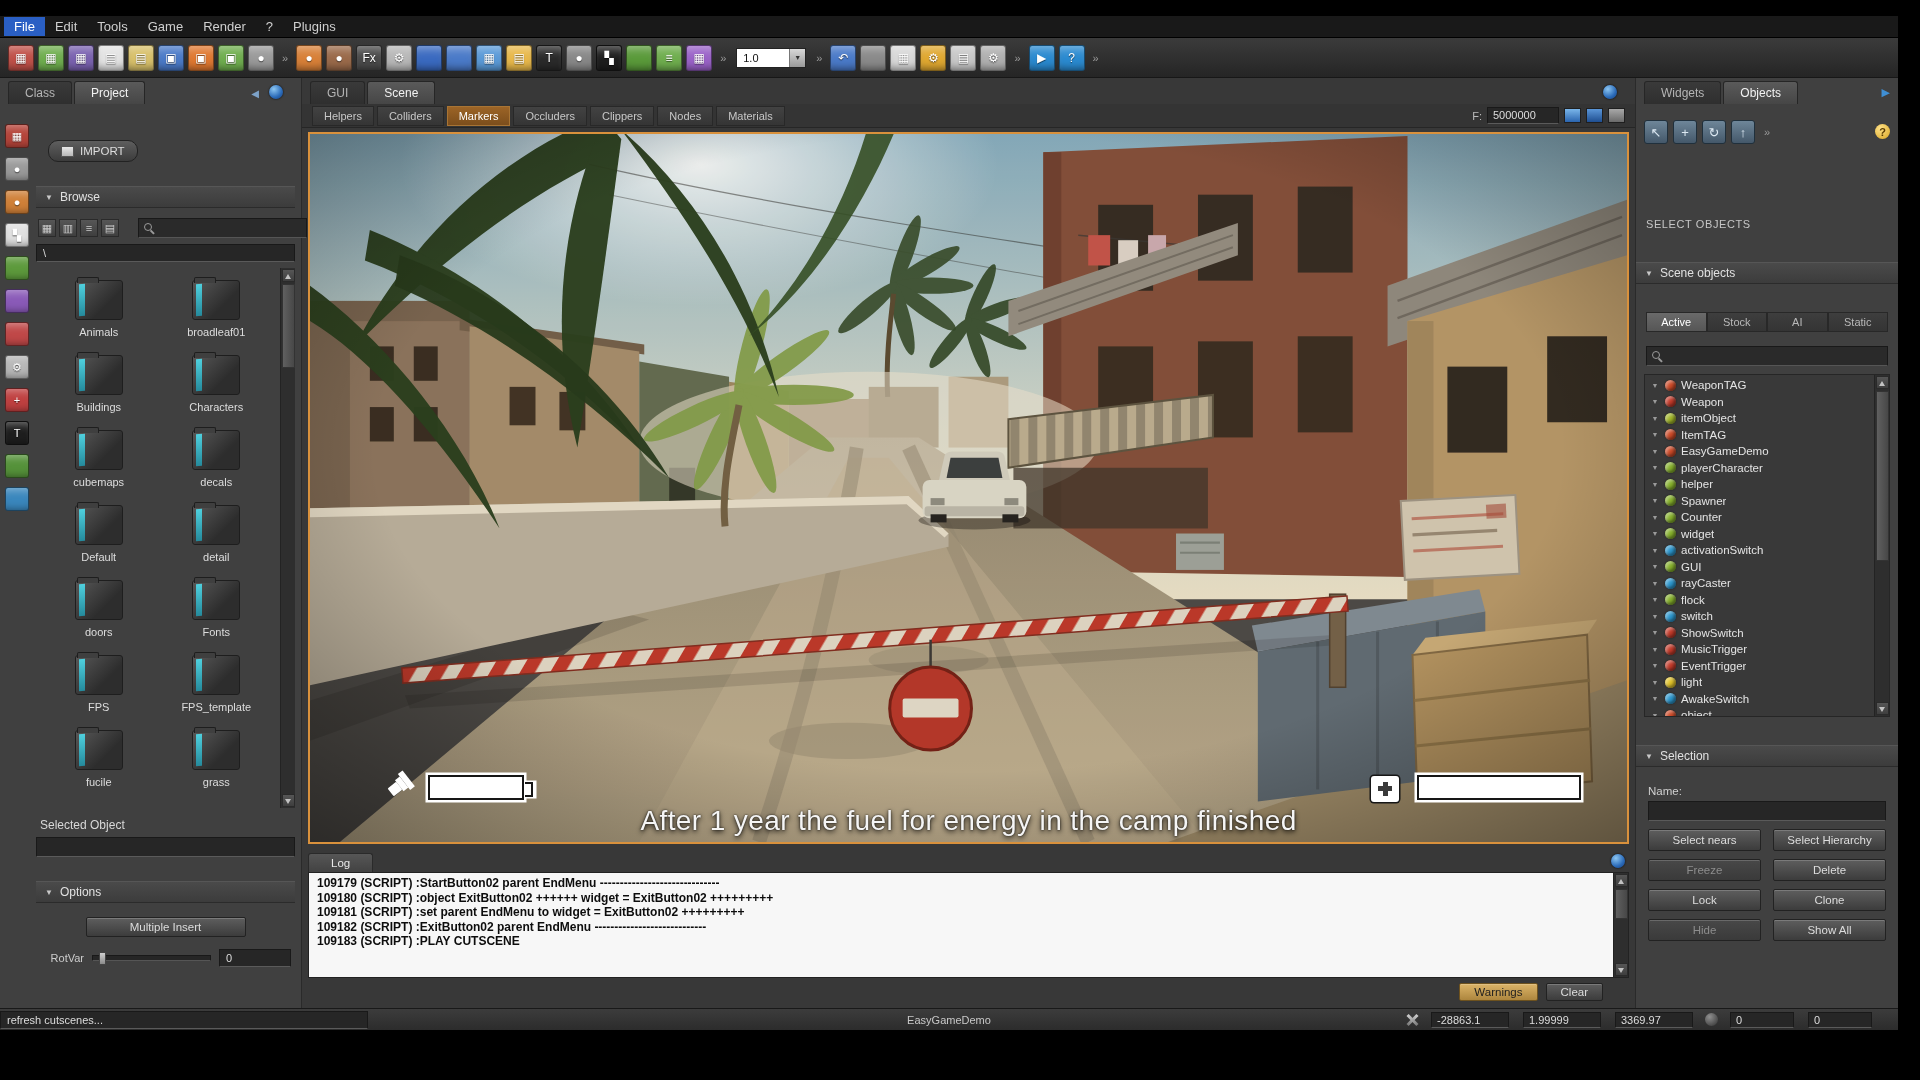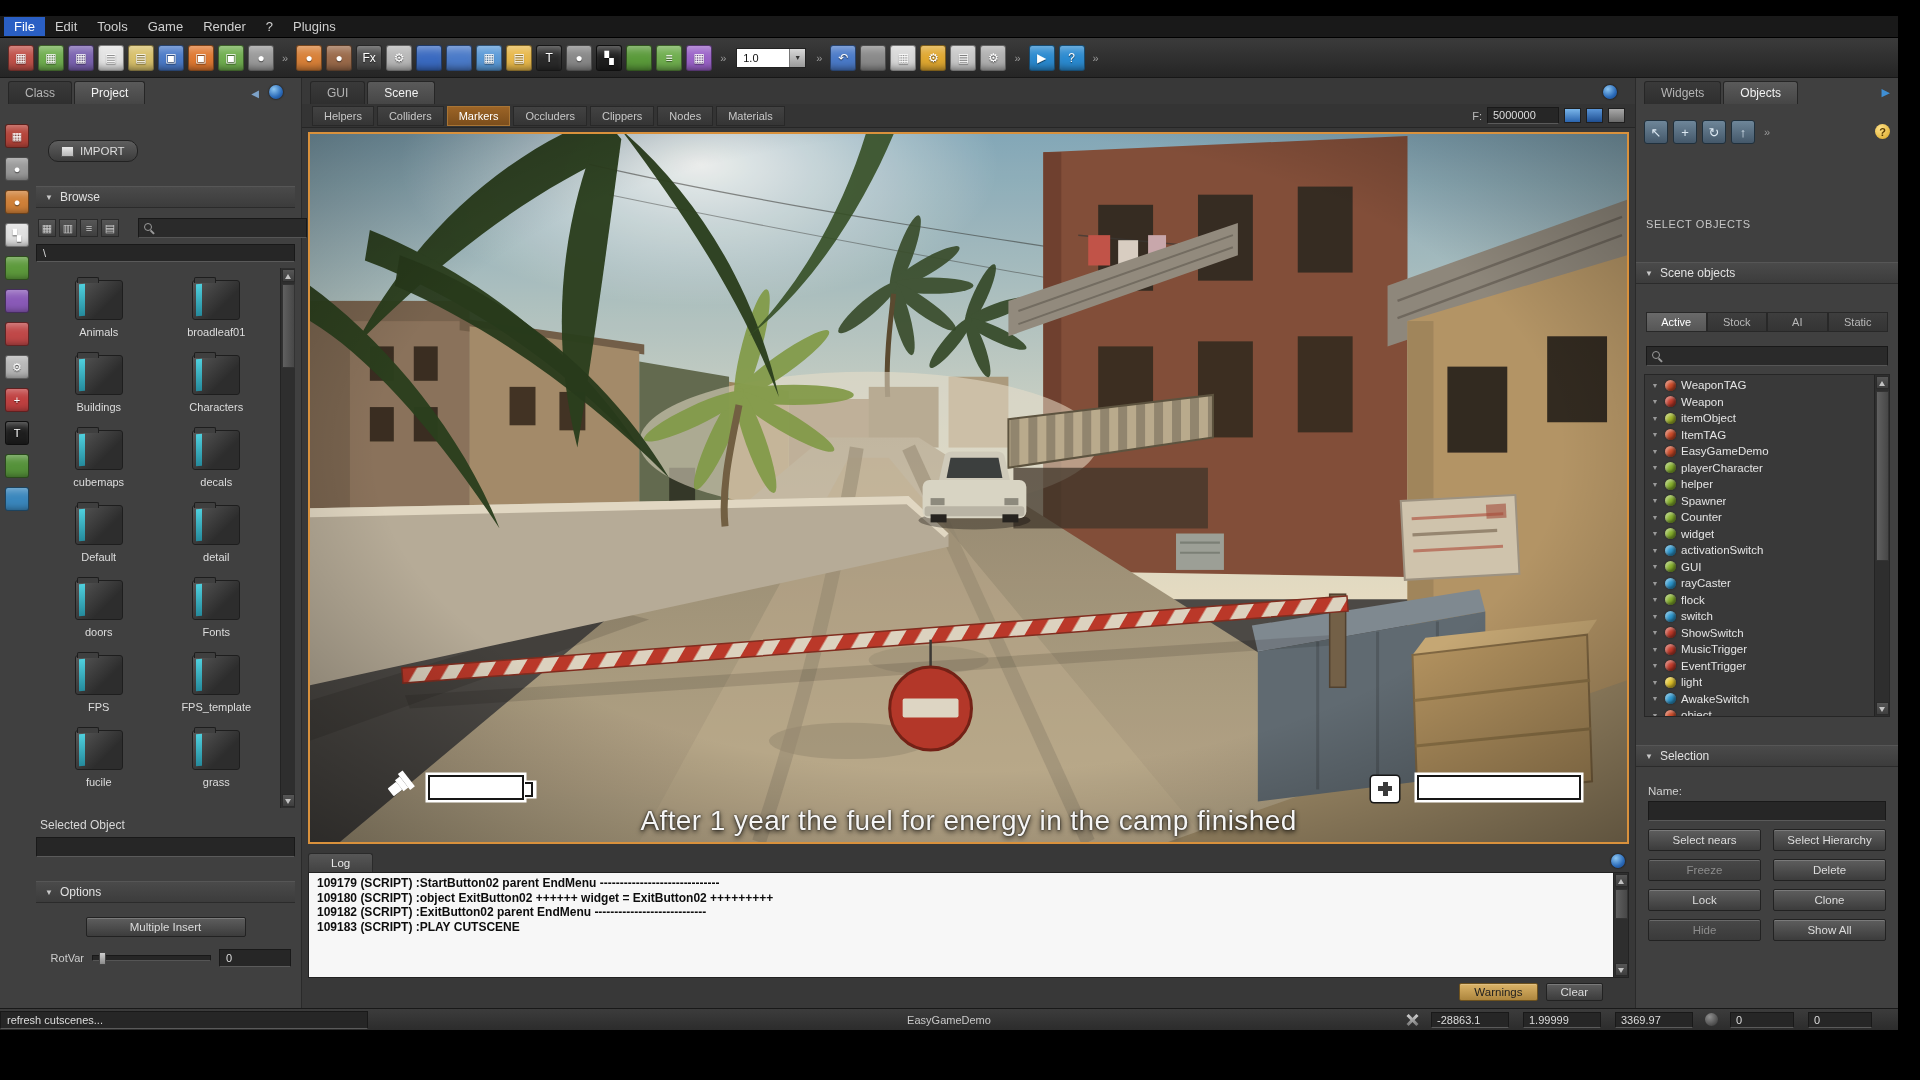--- a/index.html
+++ b/index.html
@@ -729,20 +729,21 @@
       <div class="logsec">
         <div class="loghdr">
           <span class="logtab">Log</span>
           <span class="globe"></span>
         </div>
         <div class="logbody">
           <div class="loglines">
 
           <div class="logline">109179 (SCRIPT) :StartButton02 parent EndMenu ------------------------------</div>
               <div class="logline">109180 (SCRIPT) :object ExitButton02 ++++++ widget = ExitButton02 +++++++++</div>
+              <div class="logline">109181 (SCRIPT) :set parent EndMenu to widget = ExitButton02 +++++++++</div>
               <div class="logline">109182 (SCRIPT) :ExitButton02 parent EndMenu ----------------------------</div>
               <div class="logline">109183 (SCRIPT) :PLAY CUTSCENE</div>
             </div>
           <div class="vscroll">
             <span class="sarrow"></span>
             <span class="sthumb short"></span>
             <span class="sspacer"></span>
             <span class="sarrow down"></span>
           </div>
         </div>

